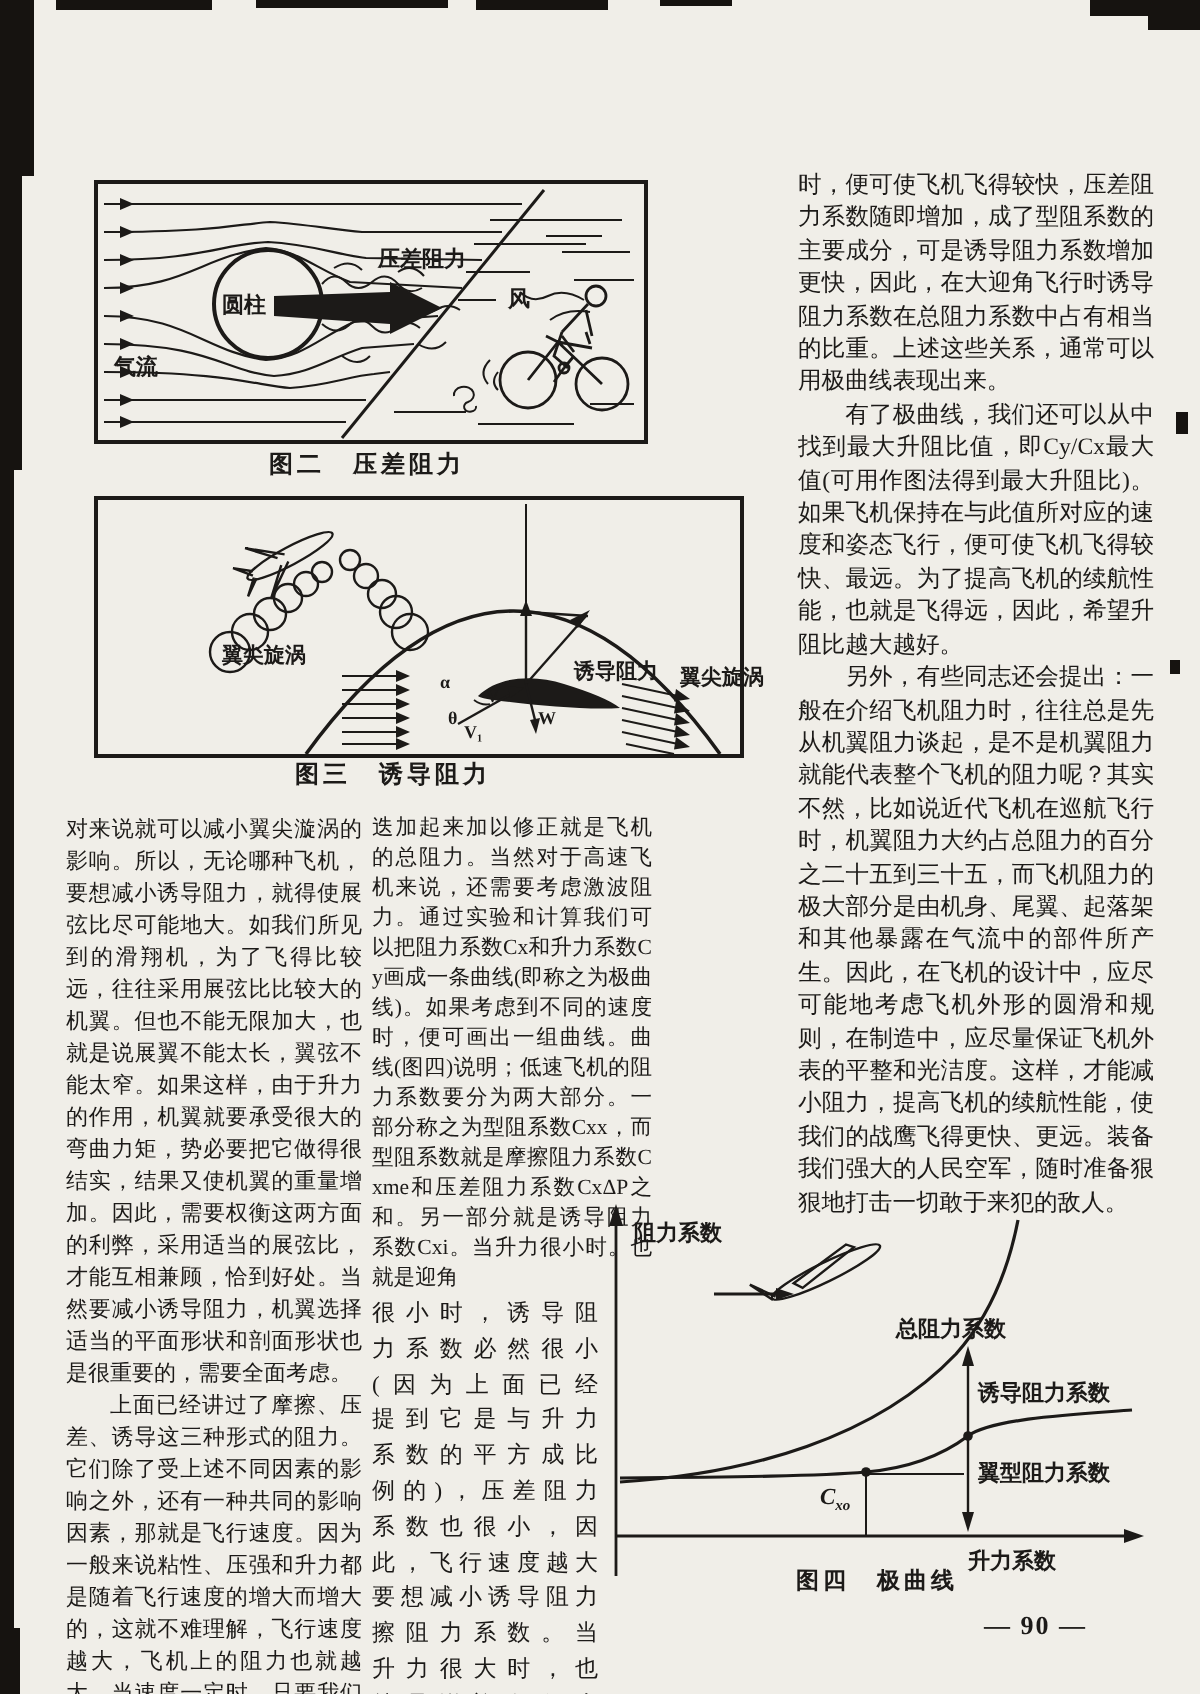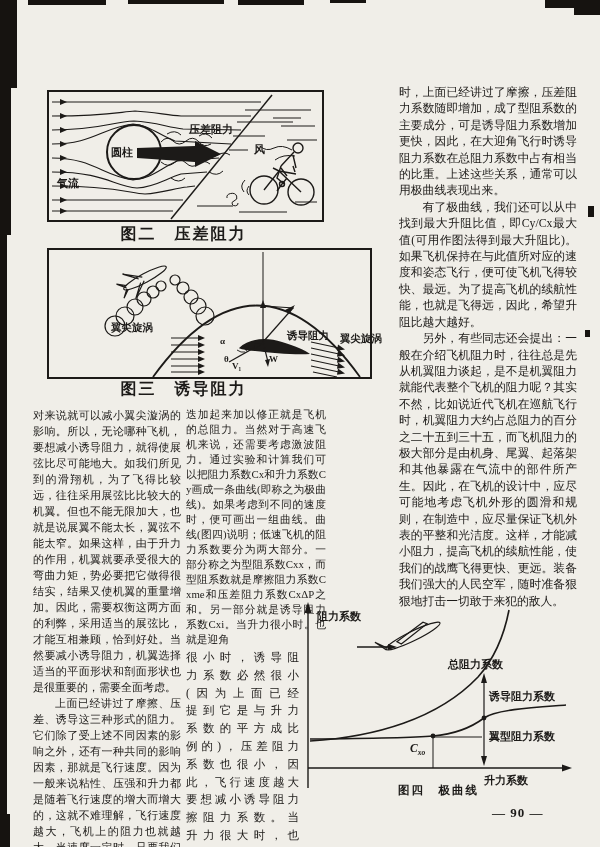--- a/index.html
+++ b/index.html
@@ -5,21 +5,21 @@
   html,body{margin:0;padding:0;}
   body{width:600px;height:847px;overflow:hidden;background:#c9c7c2;}
   .page{position:relative;width:600px;height:847px;background:#f0eee8;
         font-family:"Liberation Serif","DejaVu Serif",serif;color:#1c1a18;overflow:hidden;}
   
   .art{position:absolute;background:#161310;}
   
   .figbox{position:absolute;border:2px solid #1c1a18;background:#f0eee8;}
   .figbox svg{display:block;overflow:visible;}
   .fig-caption{position:absolute;width:273px;text-align:center;font-weight:bold;
-               font-size:16px;letter-spacing:2px;}
+               font-size:12px;letter-spacing:2px;}
   
   .col{position:absolute;text-align:justify;word-break:break-all;}
   .col p{margin:0;text-align:justify;}
   .indent{text-indent:2em;}
   .col-left{left:33px;top:407px;width:148px;font-size:11px;line-height:16px;}
   .col-mid{left:186px;top:407px;width:140px;font-size:10.8px;line-height:15px;}
   .narrow{width:113px;font-size:11.5px;line-height:17.8px;margin-top:2px;}
   .narrow .nline{text-align:justify;text-align-last:justify;}
   .col-right{left:399px;top:84px;width:178px;font-size:11.8px;line-height:16.4px;}
   
@@ -166,21 +166,21 @@
       <text x="14" y="81" font-size="10.5">翼尖旋涡</text>
       <text x="243" y="92" font-size="10.5">翼尖旋涡</text>
       <text x="190" y="89" font-size="10.5">诱导阻力</text>
       <text x="123" y="94" font-size="9">α</text>
       <text x="127" y="112" font-size="9">θ</text>
       <text x="146" y="101" font-size="9">V</text>
       <text x="135" y="119" font-size="9">V₁</text>
       <text x="172" y="112" font-size="9">W</text>
     </svg>
   </div>
-  <div class="fig-caption" style="left:47px;top:379px;font-family:Liberation Serif, serif;">图三　诱导阻力</div>
+  <div class="fig-caption" style="left:60px;top:379px;font-family:Liberation Serif, serif;">图三　诱导阻力</div>
 
   <div class="col col-left">
     <p>对来说就可以减小翼尖漩涡的影响。所以，无论哪种飞机，要想减小诱导阻力，就得使展弦比尽可能地大。如我们所见到的滑翔机，为了飞得比较远，往往采用展弦比比较大的机翼。但也不能无限加大，也就是说展翼不能太长，翼弦不能太窄。如果这样，由于升力的作用，机翼就要承受很大的弯曲力矩，势必要把它做得很结实，结果又使机翼的重量增加。因此，需要权衡这两方面的利弊，采用适当的展弦比，才能互相兼顾，恰到好处。当然要减小诱导阻力，机翼选择适当的平面形状和剖面形状也是很重要的，需要全面考虑。</p>
     <p class="indent">上面已经讲过了摩擦、压差、诱导这三种形式的阻力。它们除了受上述不同因素的影响之外，还有一种共同的影响因素，那就是飞行速度。因为一般来说粘性、压强和升力都是随着飞行速度的增大而增大的，这就不难理解，飞行速度越大，飞机上的阻力也就越大。当速度一定时，只要我们把这三种阻力</p>
   </div>
 
   <div class="col col-mid">
     <p>迭加起来加以修正就是飞机的总阻力。当然对于高速飞机来说，还需要考虑激波阻力。通过实验和计算我们可以把阻力系数Cx和升力系数Cy画成一条曲线(即称之为极曲线)。如果考虑到不同的速度时，便可画出一组曲线。曲线(图四)说明；低速飞机的阻力系数要分为两大部分。一部分称之为型阻系数Cxx，而型阻系数就是摩擦阻力系数Cxme和压差阻力系数CxΔP之和。另一部分就是诱导阻力系数Cxi。当升力很小时。也就是迎角</p>
     <div class="narrow">
         <div class="nline">很小时，诱导阻</div>
@@ -192,21 +192,21 @@
         <div class="nline">系数也很小，因</div>
         <div class="nline">此，飞行速度越大</div>
         <div class="nline">要想减小诱导阻力</div>
         <div class="nline">擦阻力系数。当</div>
         <div class="nline">升力很大时，也</div>
         <div class="nline">就是说迎角很大</div>
       </div>
   </div>
 
   <div class="col col-right">
-    <p>时，上面已经讲过了摩擦，压差阻力系数随即增加，成了型阻系数的主要成分，可是诱导阻力系数增加更快，因此，在大迎角飞行时诱导阻力系数在总阻力系数中占有相当的比重。上述这些关系，通常可以用极曲线表现出来。</p>
+    <p>时，便可使飞机飞得较快，压差阻力系数随即增加，成了型阻系数的主要成分，可是诱导阻力系数增加更快，因此，在大迎角飞行时诱导阻力系数在总阻力系数中占有相当的比重。上述这些关系，通常可以用极曲线表现出来。</p>
     <p class="indent">有了极曲线，我们还可以从中找到最大升阻比值，即Cy/Cx最大值(可用作图法得到最大升阻比)。如果飞机保持在与此值所对应的速度和姿态飞行，便可使飞机飞得较快、最远。为了提高飞机的续航性能，也就是飞得远，因此，希望升阻比越大越好。</p>
     <p class="indent">另外，有些同志还会提出：一般在介绍飞机阻力时，往往总是先从机翼阻力谈起，是不是机翼阻力就能代表整个飞机的阻力呢？其实不然，比如说近代飞机在巡航飞行时，机翼阻力大约占总阻力的百分之二十五到三十五，而飞机阻力的极大部分是由机身、尾翼、起落架和其他暴露在气流中的部件所产生。因此，在飞机的设计中，应尽可能地考虑飞机外形的圆滑和规则，在制造中，应尽量保证飞机外表的平整和光洁度。这样，才能减小阻力，提高飞机的续航性能，使我们的战鹰飞得更快、更远。装备我们强大的人民空军，随时准备狠狠地打击一切敢于来犯的敌人。</p>
   </div>
 
   <div class="chart">
     <svg width="285" height="205" viewBox="0 0 285 205">
 
       <path d="M8,190 V12" class="ink" stroke-width="1.4"></path>
       <polygon points="8,4 4.5,15 11.5,15" fill="#1c1a18"></polygon>
       <path d="M8,170 H264" class="ink" stroke-width="1.4"></path>

